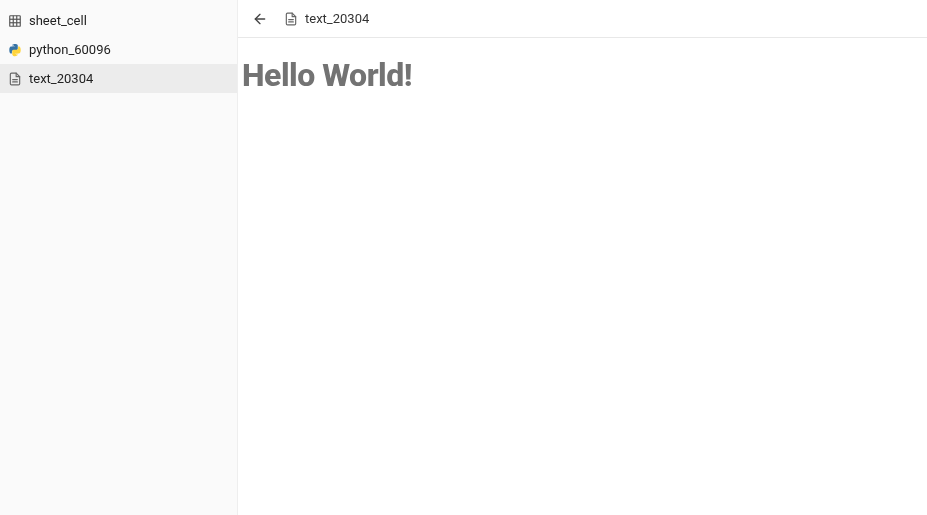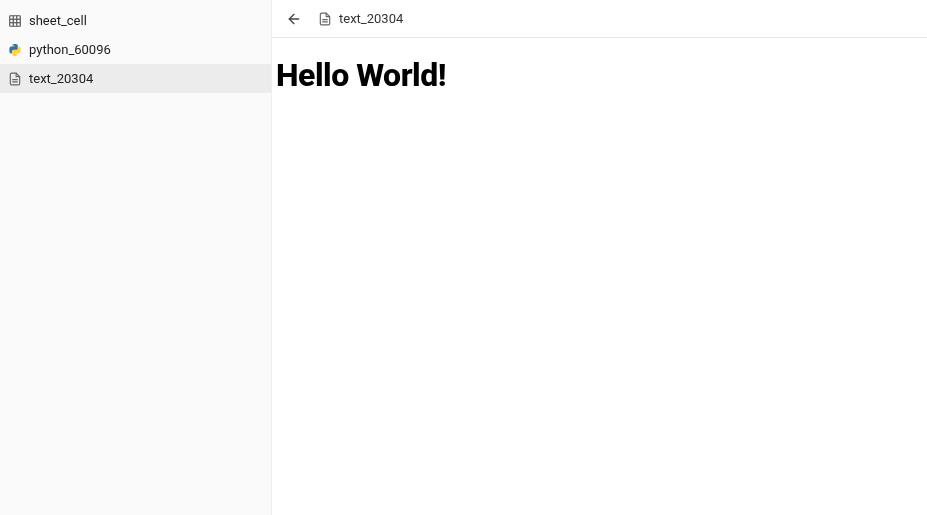--- a/index.html
+++ b/index.html
@@ -7,21 +7,21 @@
       font-family: -apple-system, BlinkMacSystemFont, "Segoe UI", Roboto, sans-serif;
       font-size: 13px;
       color: #1a1a1a;
       display: flex;
       height: 515px;
       width: 927px;
       overflow: hidden;
       background: #fff;
     }
     .sidebar {
-      width: 272px;
+      width: 238px;
       background: #fafafa;
       border-right: 1px solid #eee;
       padding-top: 6px;
       flex-shrink: 0;
     }
     .sidebar-item {
       display: flex;
       align-items: center;
       padding: 7px 8px 7px 8px;
       cursor: pointer;
@@ -59,21 +59,21 @@
     }
     .content {
       padding: 18px 0 0 0;
       flex: 1;
       overflow: auto;
     }
     .heading {
       font-size: 32px;
       font-weight: 800;
       letter-spacing: -0.5px;
-      color: #000000;
+      color: #737373;
       padding: 0 0 10px 4px;
       font-family: -apple-system, BlinkMacSystemFont, "Segoe UI", Roboto, sans-serif;
     }
     .body-text {
       font-family: "SFMono-Regular", ui-monospace, Menlo, Consolas, monospace;
       font-size: 15px;
       color: #222;
       padding-left: 0;
     }
     svg { display:block; }

